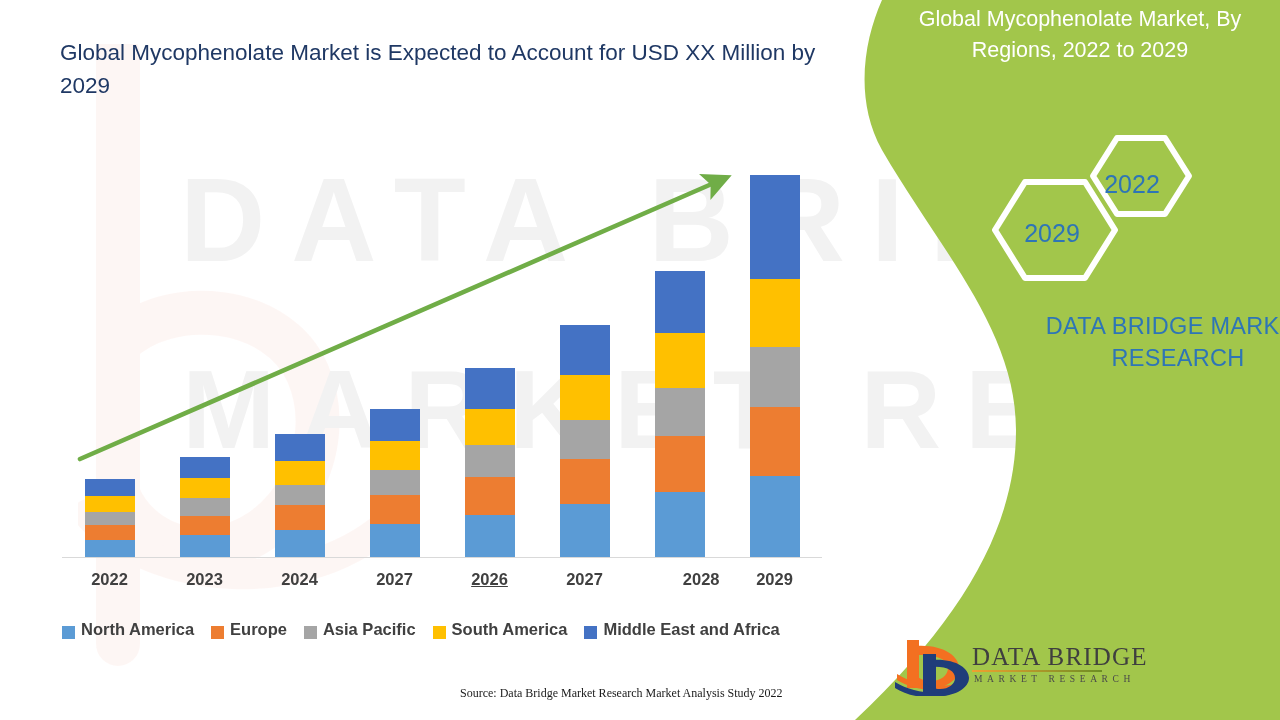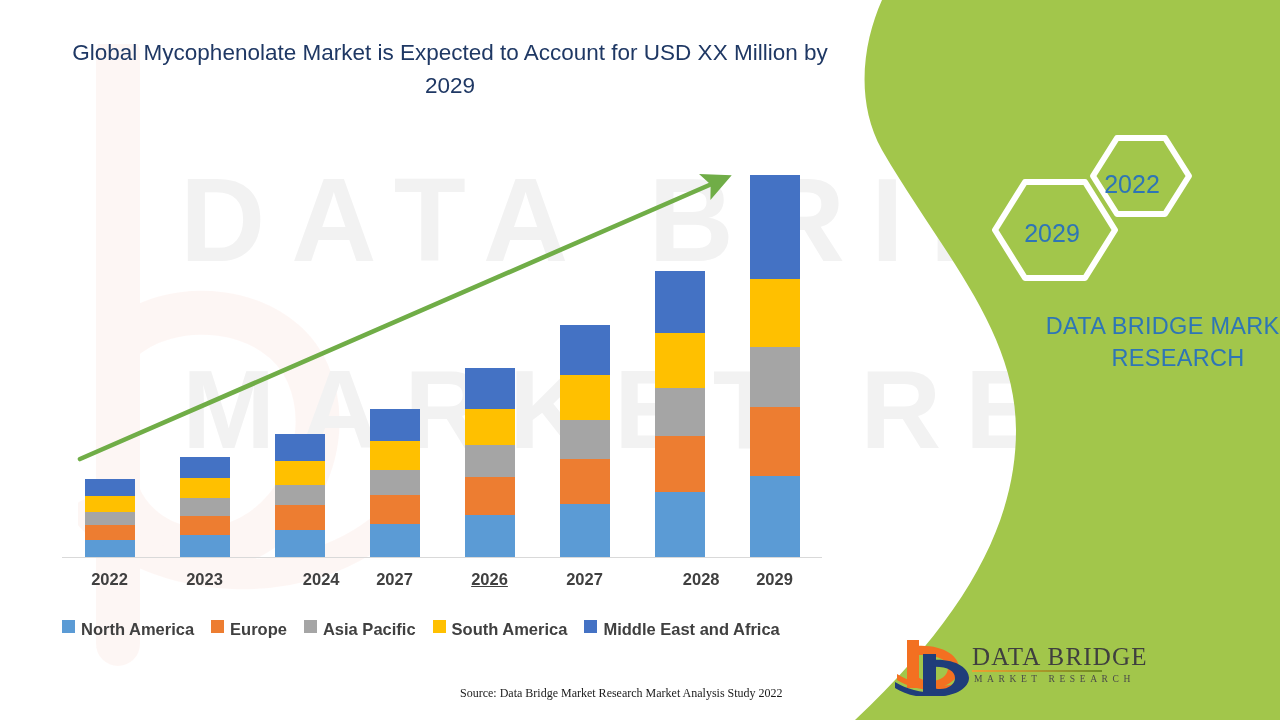--- a/index.html
+++ b/index.html
@@ -34,21 +34,21 @@
     color:#f2f2f2;
   }
   #wm-b{
     position:absolute;left:78px;top:44px;width:330px;height:640px;
     opacity:.5;
   }
 
   
   #chart-title{
     position:absolute;left:60px;top:36px;width:780px;
-    text-align:center;
+    text-align:left;
     color:#1f3864;
     font-size:22.5px;
     line-height:33px;
     font-weight:400;
   }
 
   
   #plot{
     position:absolute;left:62px;top:150px;width:760px;height:408px;
   }
@@ -70,21 +70,21 @@
     position:absolute;width:80px;text-align:center;
     font-size:16.5px;font-weight:700;color:#404040;
     font-family:"Liberation Sans", sans-serif;
   }
 
   
   #legend{
     position:absolute;left:62px;top:617px;width:770px;height:24px;
     display:flex;align-items:center;gap:0;
   }
-  .legend-item{display:flex;align-items:flex-start;margin-right:17px;}
+  .legend-item{display:flex;align-items:flex-end;margin-right:17px;}
   .legend-swatch{width:13px;height:13px;margin-right:6px;flex:0 0 auto;}
   .legend-text{font-size:16.5px;font-weight:700;color:#404040;white-space:nowrap;}
 
   
   #footer-left{
     position:absolute;left:48px;top:684px;
     font-family:"Liberation Serif", serif;
     font-size:12.5px;color:#1a1a1a;white-space:nowrap;
   }
   #footer-source{
@@ -212,21 +212,21 @@
       <marker id="ah" markerWidth="9" markerHeight="9" refX="2.2" refY="3.1" orient="auto">
         <path d="M0,0 L6.4,3.1 L0,6.2 L1.4,3.1 Z" fill="#70AD47"></path>
       </marker>
     </defs>
     <line x1="18" y1="309" x2="652" y2="33" stroke="#70AD47" stroke-width="4.6" marker-end="url(#ah)" stroke-linecap="round"></line>
   </svg>
 
   <div id="x-labels">
       <div class="x-label" style="left: 7.5px;">2022</div>
       <div class="x-label" style="left: 102.5px;">2023</div>
-      <div class="x-label" style="left: 197.5px; text-align: right;">2024</div>
+      <div class="x-label" style="left: 197.5px;">2024</div>
       <div class="x-label" style="left: 292.5px;">2027</div>
       <div class="x-label" style="left: 387.5px; text-decoration: underline;">2026</div>
       <div class="x-label" style="left: 482.5px; text-align: center;">2027</div>
       <div class="x-label" style="left: 577.5px; text-align: right;">2028</div>
       <div class="x-label" style="left: 672.5px;">2029</div>
     </div>
 
   <div id="legend">
       <div class="legend-item">
         <span class="legend-swatch" style="background: rgb(91, 155, 213);"></span>
@@ -254,20 +254,21 @@
 
   <div id="green-panel">
     <svg id="green-shape" viewBox="0 0 460 720" preserveAspectRatio="none">
       <path d="M62,0 L460,0 L460,720 L35,720
                C 150,612 196,520 196,430
                C 196,330 120,250 62,150
                C 34,100 44,40 62,0 Z" fill="#A2C64B"></path>
     </svg>
   </div>
 
+  <div id="panel-title">Global Mycophenolate Market, By Regions, 2022 to 2029</div>
 
   <svg id="hexes" viewBox="0 0 220 160">
 
     <polygon points="20,62 50,14 110,14 140,62 110,110 50,110" transform="translate(0,38)" fill="none" stroke="#ffffff" stroke-width="6" stroke-linejoin="round"></polygon>
     <polygon points="118,46 142,8 190,8 214,46 190,84 142,84" fill="none" stroke="#ffffff" stroke-width="6" stroke-linejoin="round"></polygon>
   </svg>
   <div class="hex-label" id="hex-2022-label">2022</div>
   <div class="hex-label" id="hex-2029-label">2029</div>
 
   <div id="brand-text">DATA BRIDGE MARKET RESEARCH</div>

